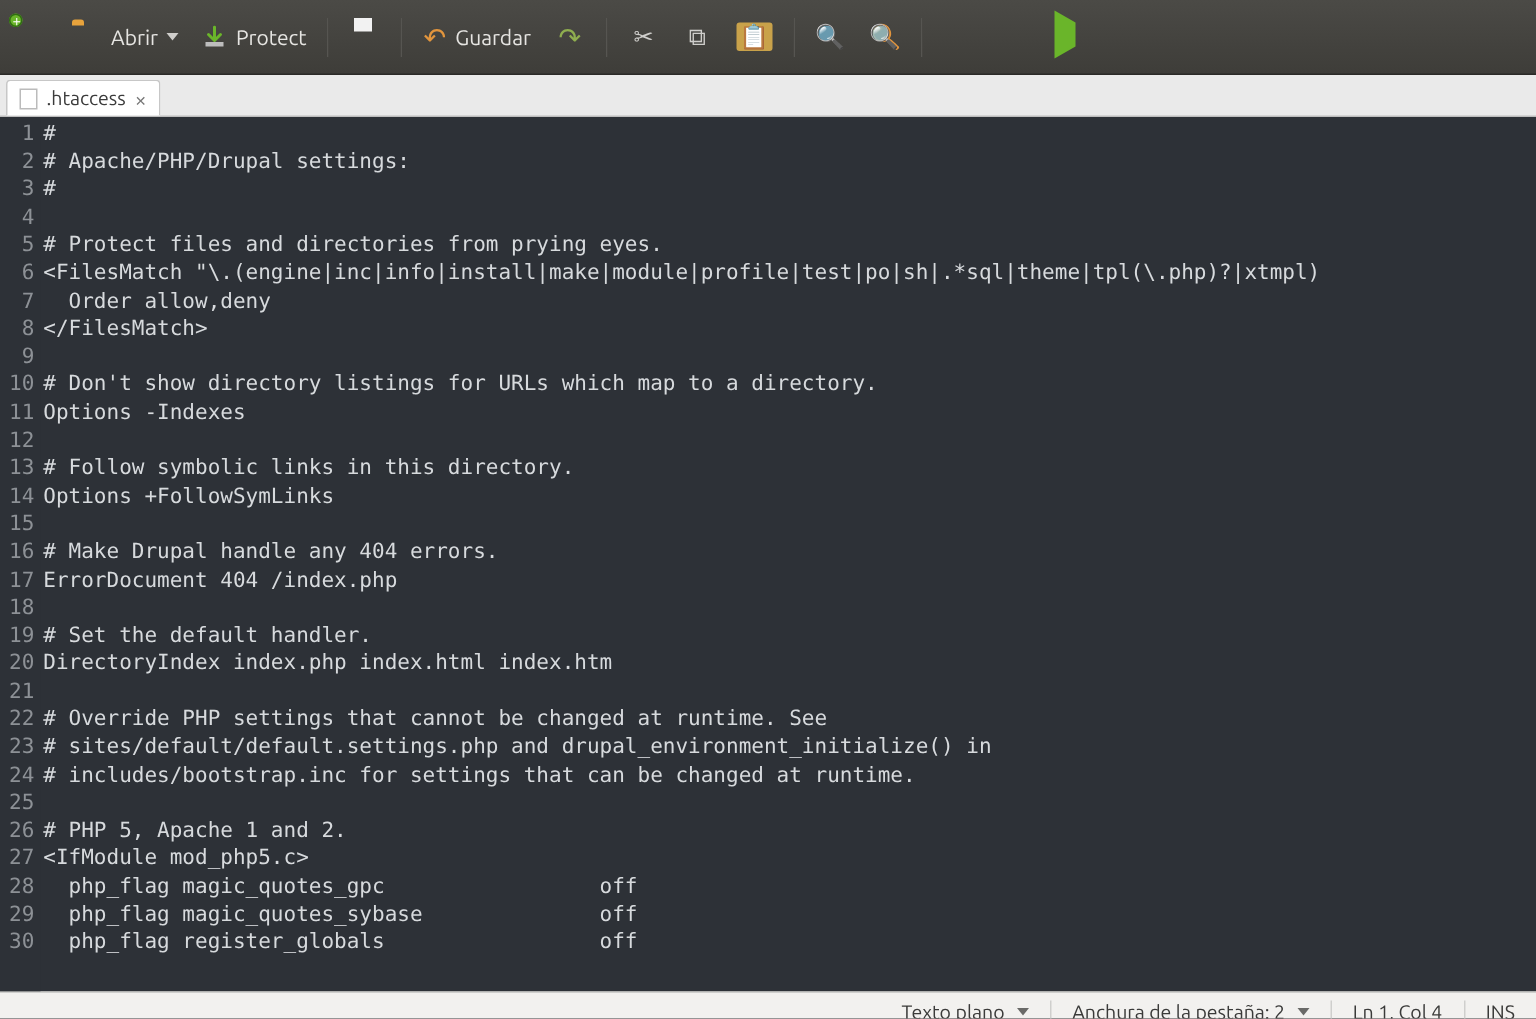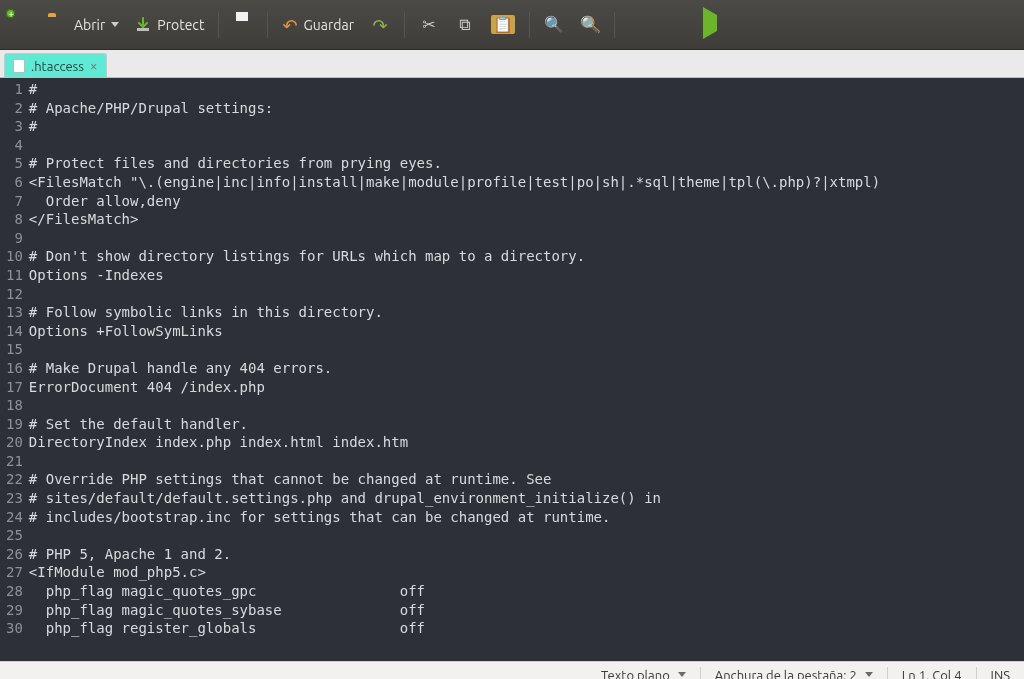--- a/index.html
+++ b/index.html
@@ -76,21 +76,21 @@
     background: #eaeaea;
     display: flex;
     align-items: flex-end;
     padding-left: 4px;
     border-bottom: 1px solid #bdbdbd;
   }
   .tab {
     display: flex;
     align-items: center;
     height: 24px;
-    background: #5eead4;
+    background: #ffffff;
     border: 1px solid #c7c7c7;
     border-bottom: none;
     border-radius: 3px 3px 0 0;
     padding: 0 8px;
     gap: 6px;
     font-size: 13px;
     color: #3b3b3b;
   }
   .tab .file-ico {
     width:12px; height:14px; background:#fff; border:1px solid #bbb;

